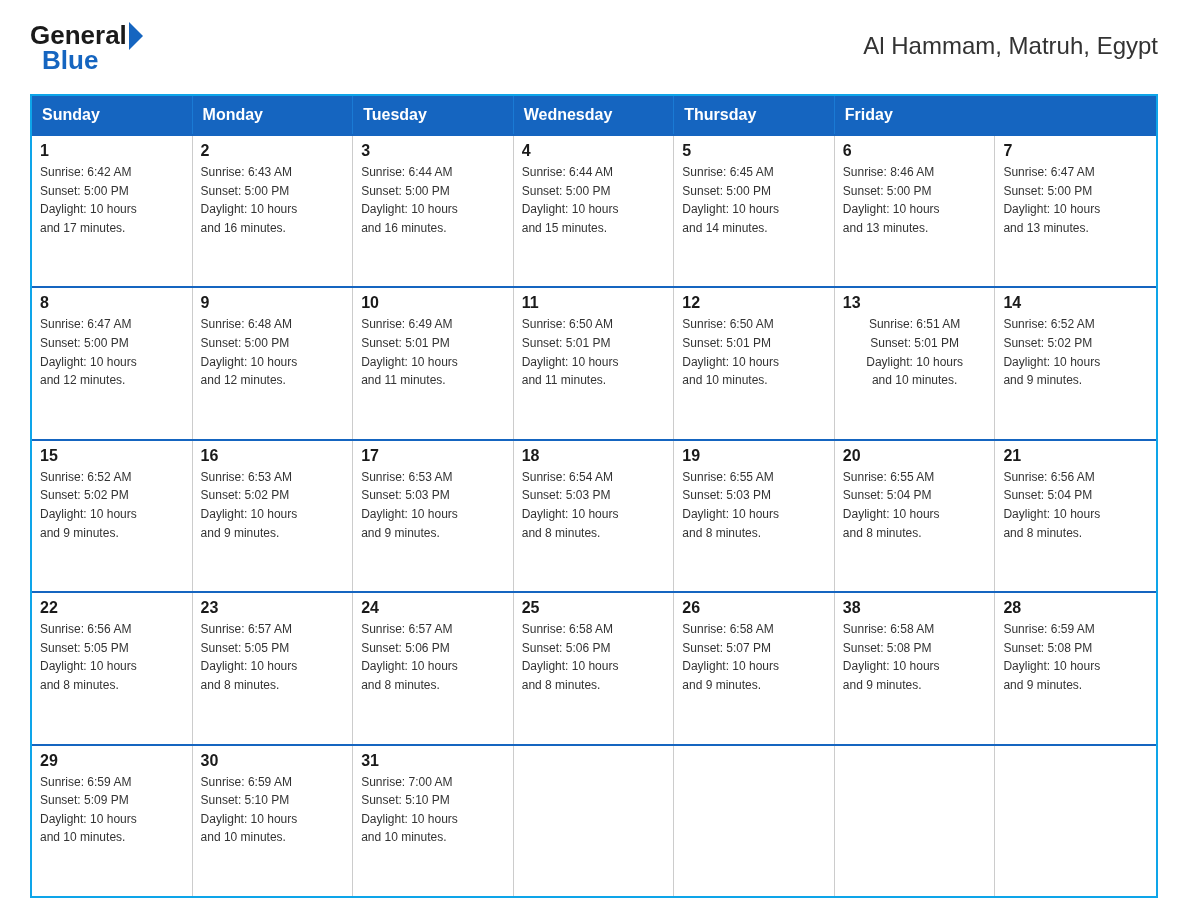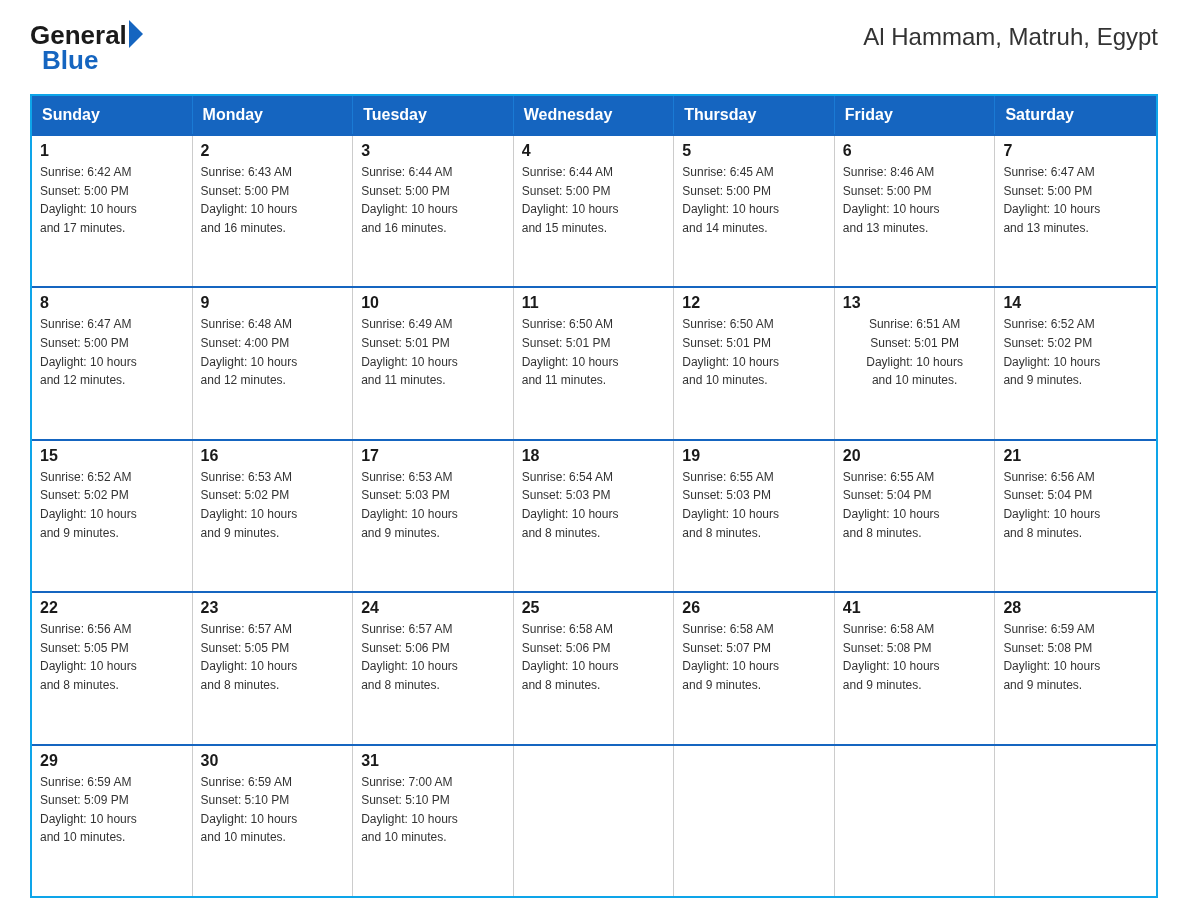--- a/index.html
+++ b/index.html
@@ -27,20 +27,21 @@
     }
 
     .logo {
       display: flex;
       flex-direction: column;
       align-items: flex-start;
     }
 
     .logo-text {
       display: flex;
+      align-items: center;
       font-size: 26px;
       font-weight: bold;
     }
 
     .logo-general {
       color: #1a1a1a;
     }
 
     .logo-arrow {
       width: 0;
@@ -65,21 +66,21 @@
     .month-title {
       font-size: 52px;
       font-weight: bold;
       color: #1a1a1a;
       line-height: 1.1;
     }
 
     .location-title {
       font-size: 24px;
       color: #333;
-      margin-top: 3px;
+      margin-top: 12px;
     }
 
     .calendar {
       flex: 1;
       display: flex;
       flex-direction: column;
       border: 2px solid #0ea5e9;
     }
 
     .cal-header {
@@ -162,21 +163,20 @@
   </div>
 
   <div class="calendar">
     <div class="cal-header">
     <div class="cal-header-cell">Sunday</div>
         <div class="cal-header-cell">Monday</div>
         <div class="cal-header-cell">Tuesday</div>
         <div class="cal-header-cell">Wednesday</div>
         <div class="cal-header-cell">Thursday</div>
         <div class="cal-header-cell">Friday</div>
-        <div class="cal-header-cell">Saturday</div>
       </div>
     <div class="cal-body">
     <div class="cal-row">
           <div class="cal-cell">
             <div class="day-num">1</div>
             <div class="day-info" style="white-space: pre-line;">Sunrise: 6:42 AM
 Sunset: 5:00 PM
 Daylight: 10 hours
 and 17 minutes.</div>
           </div>
@@ -227,21 +227,21 @@
           <div class="cal-cell">
             <div class="day-num">8</div>
             <div class="day-info" style="white-space: pre-line;">Sunrise: 6:47 AM
 Sunset: 5:00 PM
 Daylight: 10 hours
 and 12 minutes.</div>
           </div>
           <div class="cal-cell">
             <div class="day-num">9</div>
             <div class="day-info" style="white-space: pre-line;">Sunrise: 6:48 AM
-Sunset: 4:00 PM
+Sunset: 5:00 PM
 Daylight: 10 hours
 and 12 minutes.</div>
           </div>
           <div class="cal-cell">
             <div class="day-num">10</div>
             <div class="day-info" style="white-space: pre-line;">Sunrise: 6:49 AM
 Sunset: 5:01 PM
 Daylight: 10 hours
 and 11 minutes.</div>
           </div>
@@ -355,21 +355,21 @@
 and 8 minutes.</div>
           </div>
           <div class="cal-cell">
             <div class="day-num">26</div>
             <div class="day-info" style="white-space: pre-line;">Sunrise: 6:58 AM
 Sunset: 5:07 PM
 Daylight: 10 hours
 and 9 minutes.</div>
           </div>
           <div class="cal-cell">
-            <div class="day-num">41</div>
+            <div class="day-num">38</div>
             <div class="day-info" style="white-space: pre-line;">Sunrise: 6:58 AM
 Sunset: 5:08 PM
 Daylight: 10 hours
 and 9 minutes.</div>
           </div>
           <div class="cal-cell">
             <div class="day-num">28</div>
             <div class="day-info" style="white-space: pre-line;">Sunrise: 6:59 AM
 Sunset: 5:08 PM
 Daylight: 10 hours

